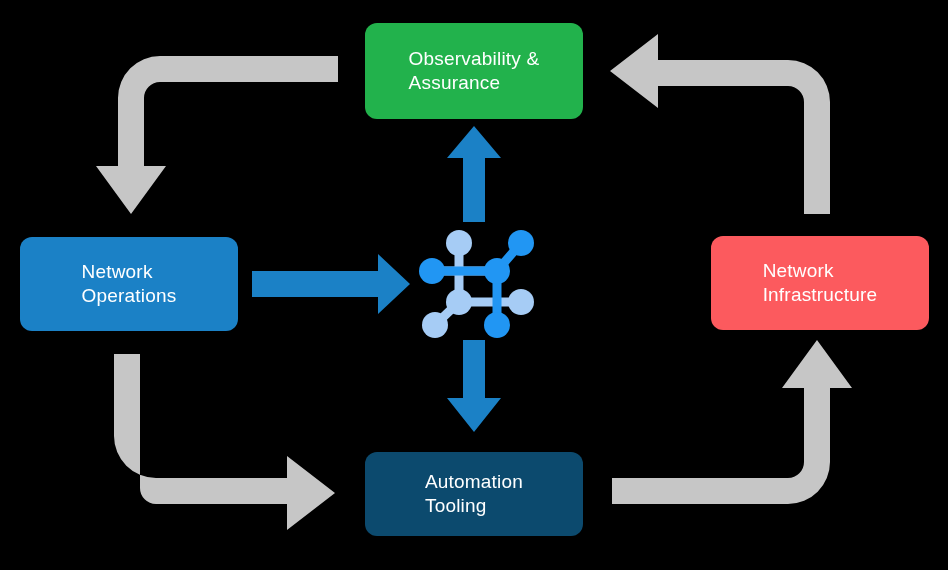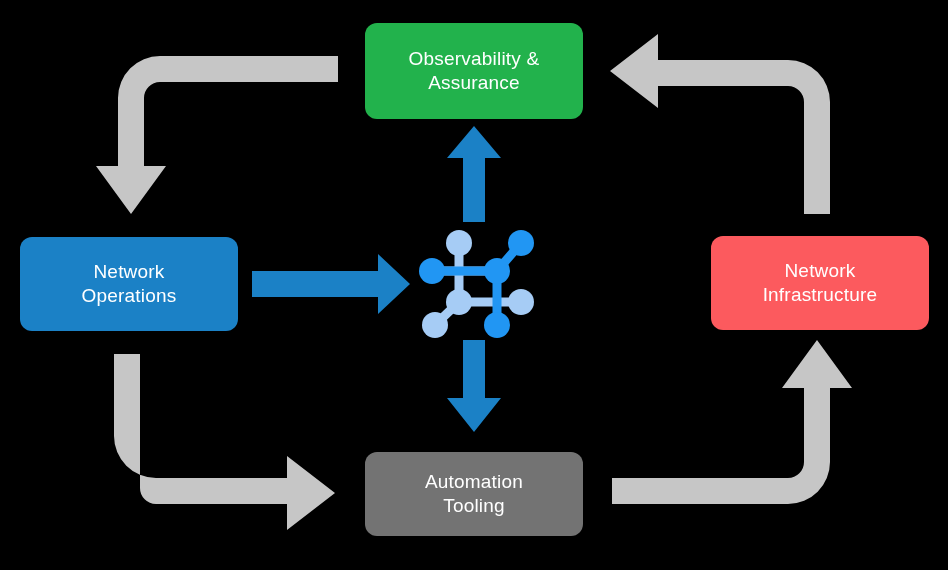--- a/index.html
+++ b/index.html
@@ -21,21 +21,21 @@
     top: 0;
     width: 948px;
     height: 570px;
   }
   .node-box {
     position: absolute;
     border-radius: 12px;
     display: flex;
     align-items: center;
     justify-content: center;
-    text-align: center;
+    text-align: left;
     color: #ffffff;
     font-size: 19px;
     line-height: 1.28;
     font-weight: 400;
     letter-spacing: 0.2px;
     box-sizing: border-box;
     padding: 4px 10px;
   }
   .node-box .label { display: block; white-space: pre-line; }
 
@@ -175,18 +175,18 @@
   <div class="node-box" id="box-operations" style="background:#1B81C6">
     <span class="label">Network
 Operations</span>
   </div>
 
   <div class="node-box" id="box-infrastructure" style="background:#FC5A5E">
     <span class="label">Network
 Infrastructure</span>
   </div>
 
-  <div class="node-box" id="box-automation" style="background:#737373">
+  <div class="node-box" id="box-automation" style="background:#0c4a6e">
     <span class="label">Automation
 Tooling</span>
   </div>
 
 </div>
 
 </body></html>

